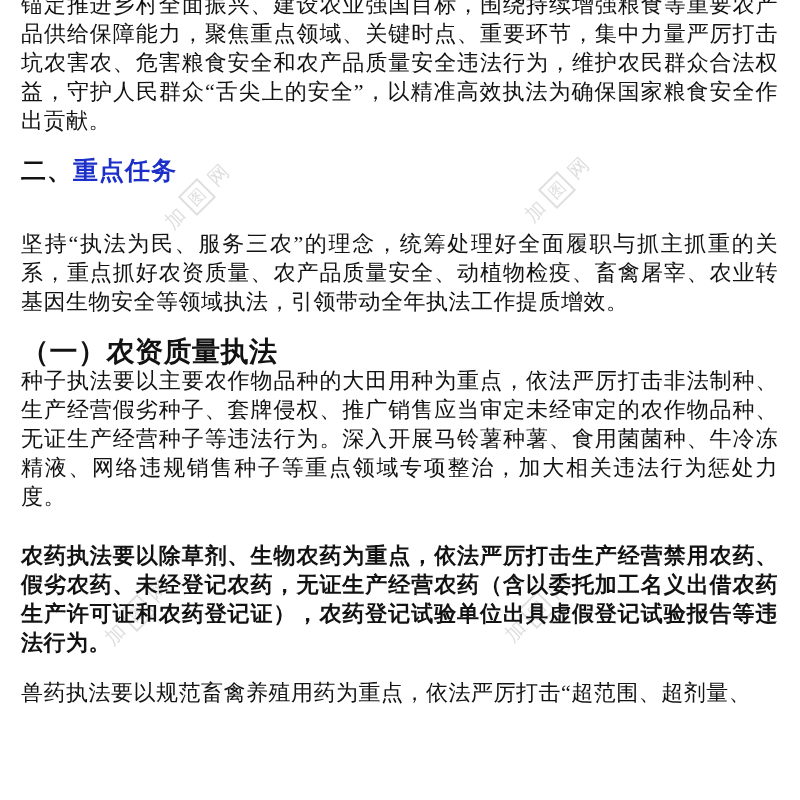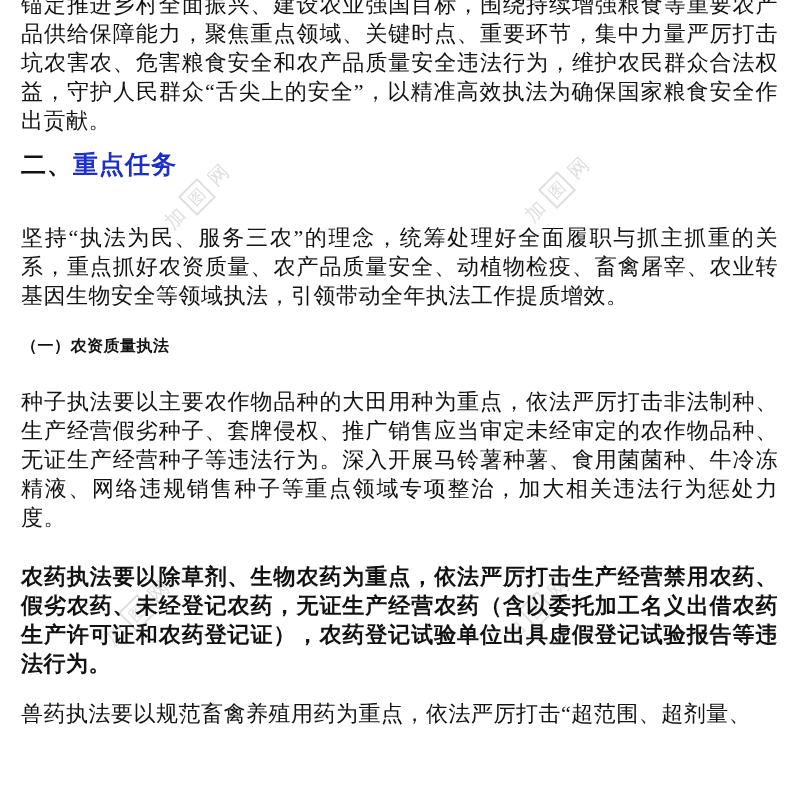--- a/index.html
+++ b/index.html
@@ -56,41 +56,41 @@
   .para {
     margin: 0;
     font-size: 22px;
     line-height: 29px;
     color: #121212;
     text-align: justify;
     text-justify: inter-ideograph;
     letter-spacing: 0.5px;
   }
   .sec-heading {
-    margin-top: 14px;
+    margin-top: 20px;
     font-family: "Liberation Sans", "DejaVu Sans", sans-serif;
     font-weight: bold;
     font-size: 25px;
     line-height: 31px;
     letter-spacing: 1px;
   }
   .sec-heading .sec-num { color: #121212; }
   .sec-heading .sec-title { color: #1c2fc8; }
   .lead-para { margin-top: 43px; }
   .sub-heading {
     margin-top: 21px;
     font-family: "Liberation Sans", "DejaVu Sans", sans-serif;
     font-weight: bold;
-    font-size: 16px;
+    font-size: 28px;
     line-height: 29px;
     color: #121212;
     letter-spacing: 0.5px;
   }
   .indent-1 { text-indent: 11px; }
-  .gap-a { margin-top: 27px; }
+  .gap-a { }
   .gap-b { margin-top: 30px; font-weight: bold; }
   .gap-c { margin-top: 21px; }
 </style>
 </head>
 <body>
 
 <div class="page">
 
   <div class="wm" style="left:197px; top:197px;">
     <span>加</span>

